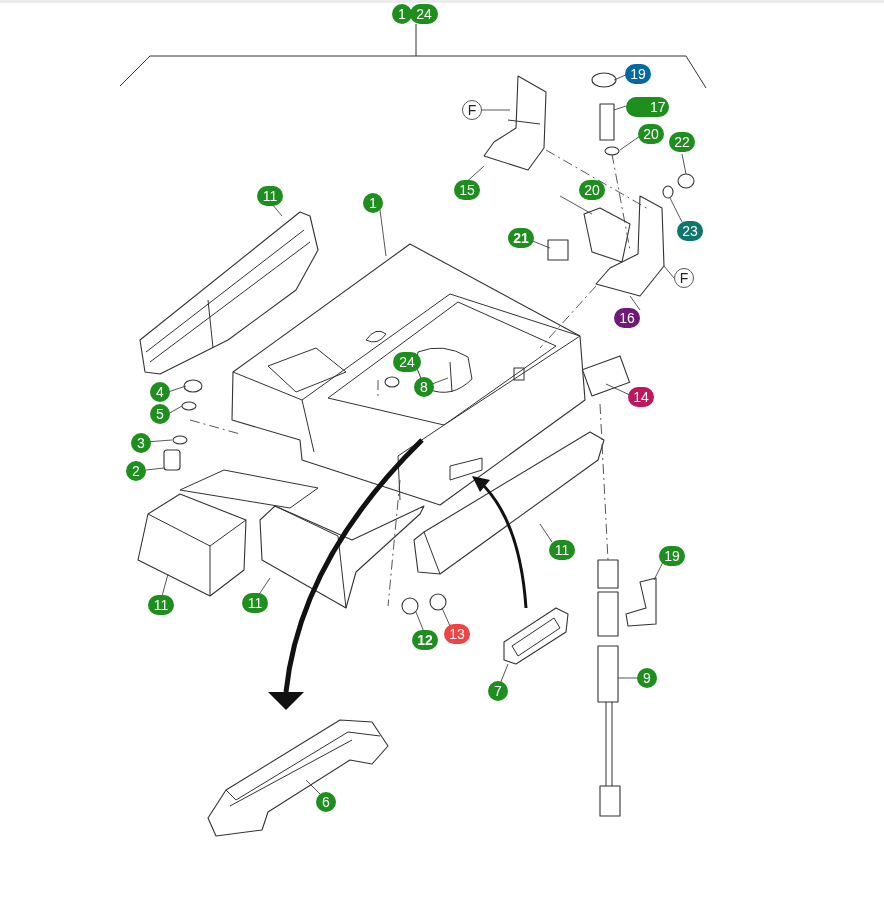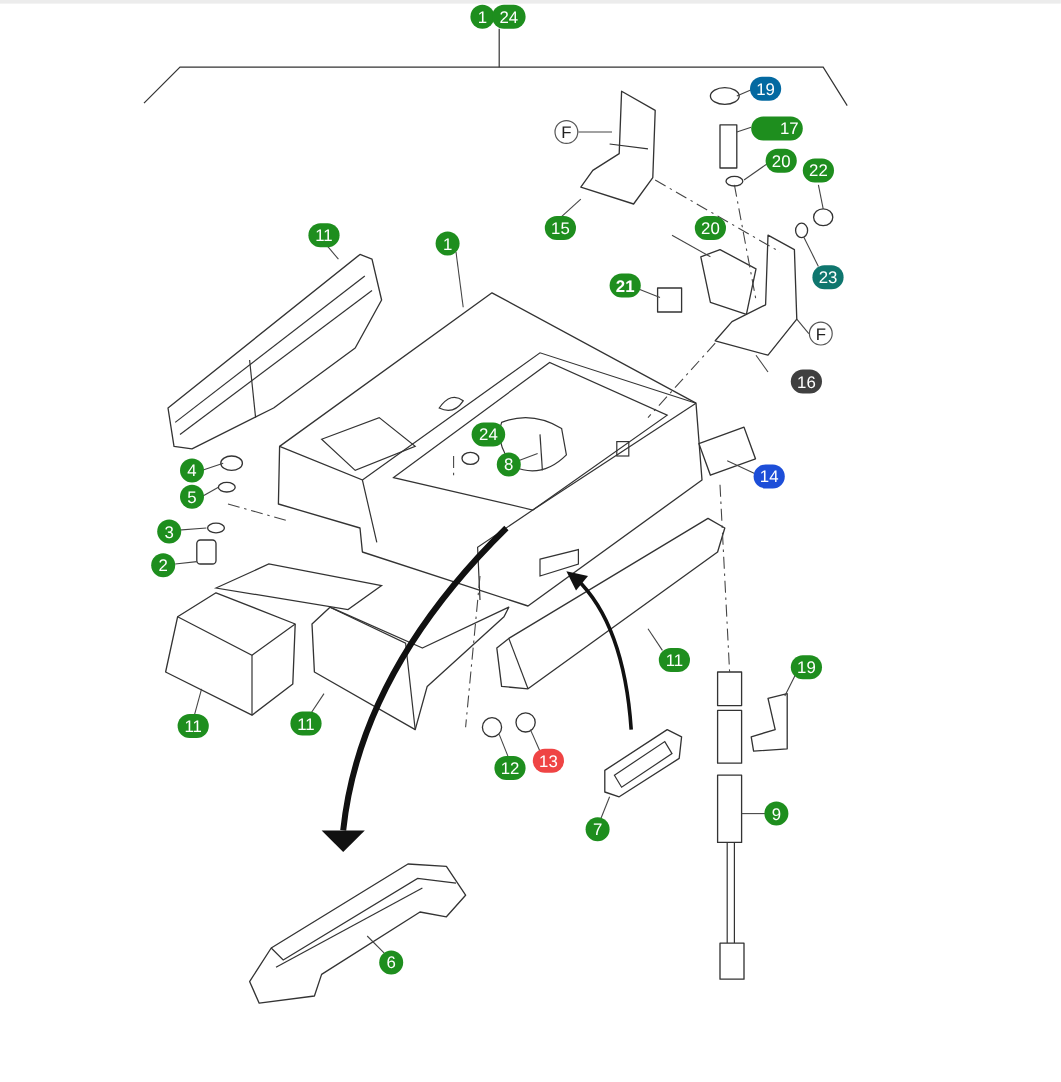--- a/index.html
+++ b/index.html
@@ -176,25 +176,25 @@
 <div class="callout" style="left: 150px; top: 404px; background: rgb(30, 142, 30);">5</div>
 <div class="callout" style="left: 316px; top: 792px; background: rgb(30, 142, 30);">6</div>
 <div class="callout" style="left: 488px; top: 681px; background: rgb(30, 142, 30);">7</div>
 <div class="callout" style="left: 414px; top: 377px; background: rgb(30, 142, 30);">8</div>
 <div class="callout" style="left: 637px; top: 668px; background: rgb(30, 142, 30);">9</div>
 <div class="callout" style="left: 659px; top: 546px; min-width: 26px; background: rgb(30, 142, 30);">19</div>
 <div class="callout" style="left: 257px; top: 186px; min-width: 26px; background: rgb(30, 142, 30);">11</div>
 <div class="callout" style="left: 148px; top: 595px; min-width: 26px; background: rgb(30, 142, 30);">11</div>
 <div class="callout" style="left: 242px; top: 593px; min-width: 26px; background: rgb(30, 142, 30);">11</div>
 <div class="callout" style="left: 549px; top: 540px; min-width: 26px; background: rgb(30, 142, 30);">11</div>
-<div class="callout" style="left: 412px; top: 630px; min-width: 26px; background: rgb(30, 142, 30);">12</div>
+<div class="callout" style="left: 412px; top: 630px; min-width: 26px; background: rgb(30, 142, 30); font-weight: bold;">12</div>
 <div class="callout" style="left: 444px; top: 624px; min-width: 26px; background: #ef4444;">13</div>
-<div class="callout" style="left: 628px; top: 387px; min-width: 26px; background: #1d4ed8;">14</div>
+<div class="callout" style="left: 628px; top: 387px; min-width: 26px; background: #be185d;">14</div>
 <div class="callout" style="left: 443px; top: 180px; min-width: 26px; background: rgb(30, 142, 30); margin-left: 11px;">15</div>
-<div class="callout" style="left: 659px; top: 308px; min-width: 26px; background: #404040;">16</div>
+<div class="callout" style="left: 614px; top: 308px; min-width: 26px; background: #701a75;">16</div>
 <div class="callout" style="left: 626px; top: 97px; min-width: 26px; background: rgb(30, 142, 30); padding-left: 24px;">17</div>
 <div class="callout" style="left: 638px; top: 124px; min-width: 26px; background: rgb(30, 142, 30);">20</div>
 <div class="callout" style="left: 625px; top: 64px; min-width: 26px; background: #0369a1;">19</div>
 <div class="callout" style="left: 535px; top: 180px; min-width: 26px; background: rgb(30, 142, 30); margin-left: 44px;">20</div>
 <div class="callout" style="left: 508px; top: 228px; min-width: 26px; background: rgb(30, 142, 30); font-weight: bold;">21</div>
 <div class="callout" style="left: 669px; top: 132px; min-width: 26px; background: rgb(30, 142, 30);">22</div>
 <div class="callout" style="left: 677px; top: 221px; min-width: 26px; background: #0f766e;">23</div>
 <div class="callout" style="left: 393px; top: 352px; min-width: 28px; background: rgb(30, 142, 30);">24</div>
 
 <div class="fmark" style="left:462px;top:100px;">F</div>

